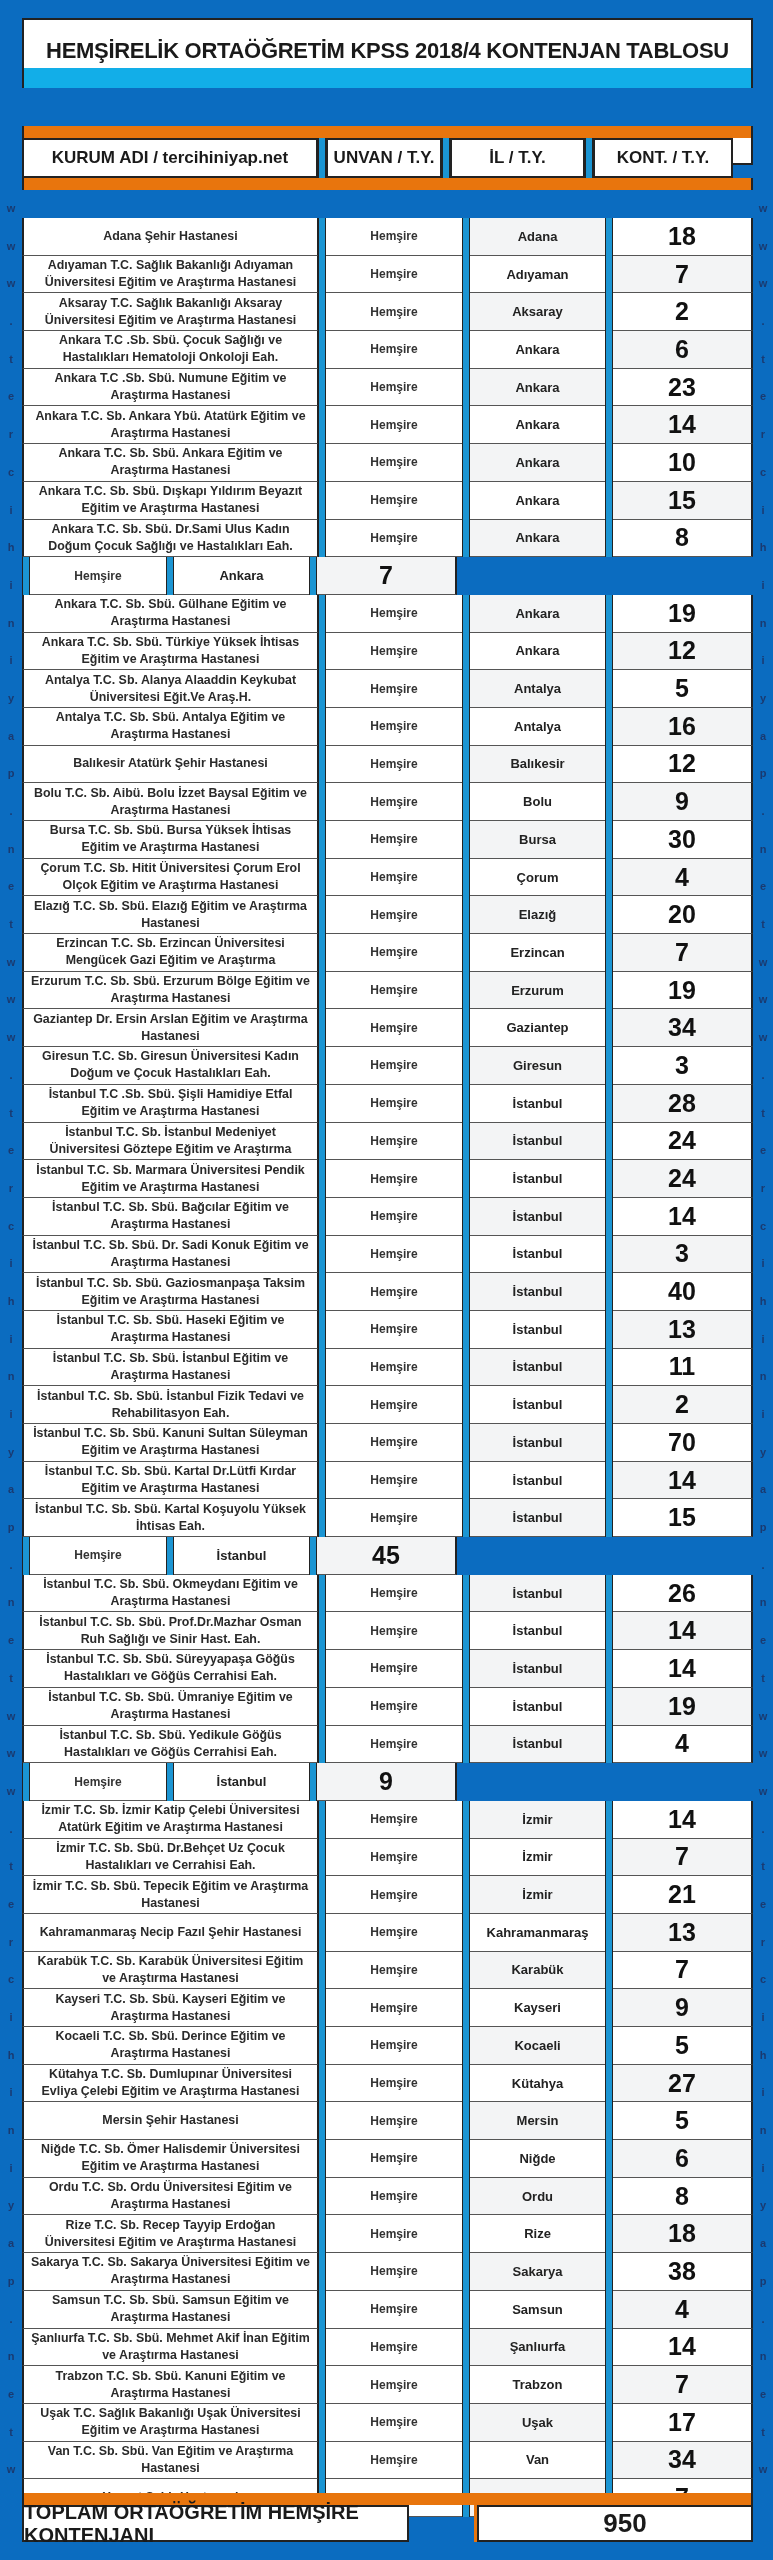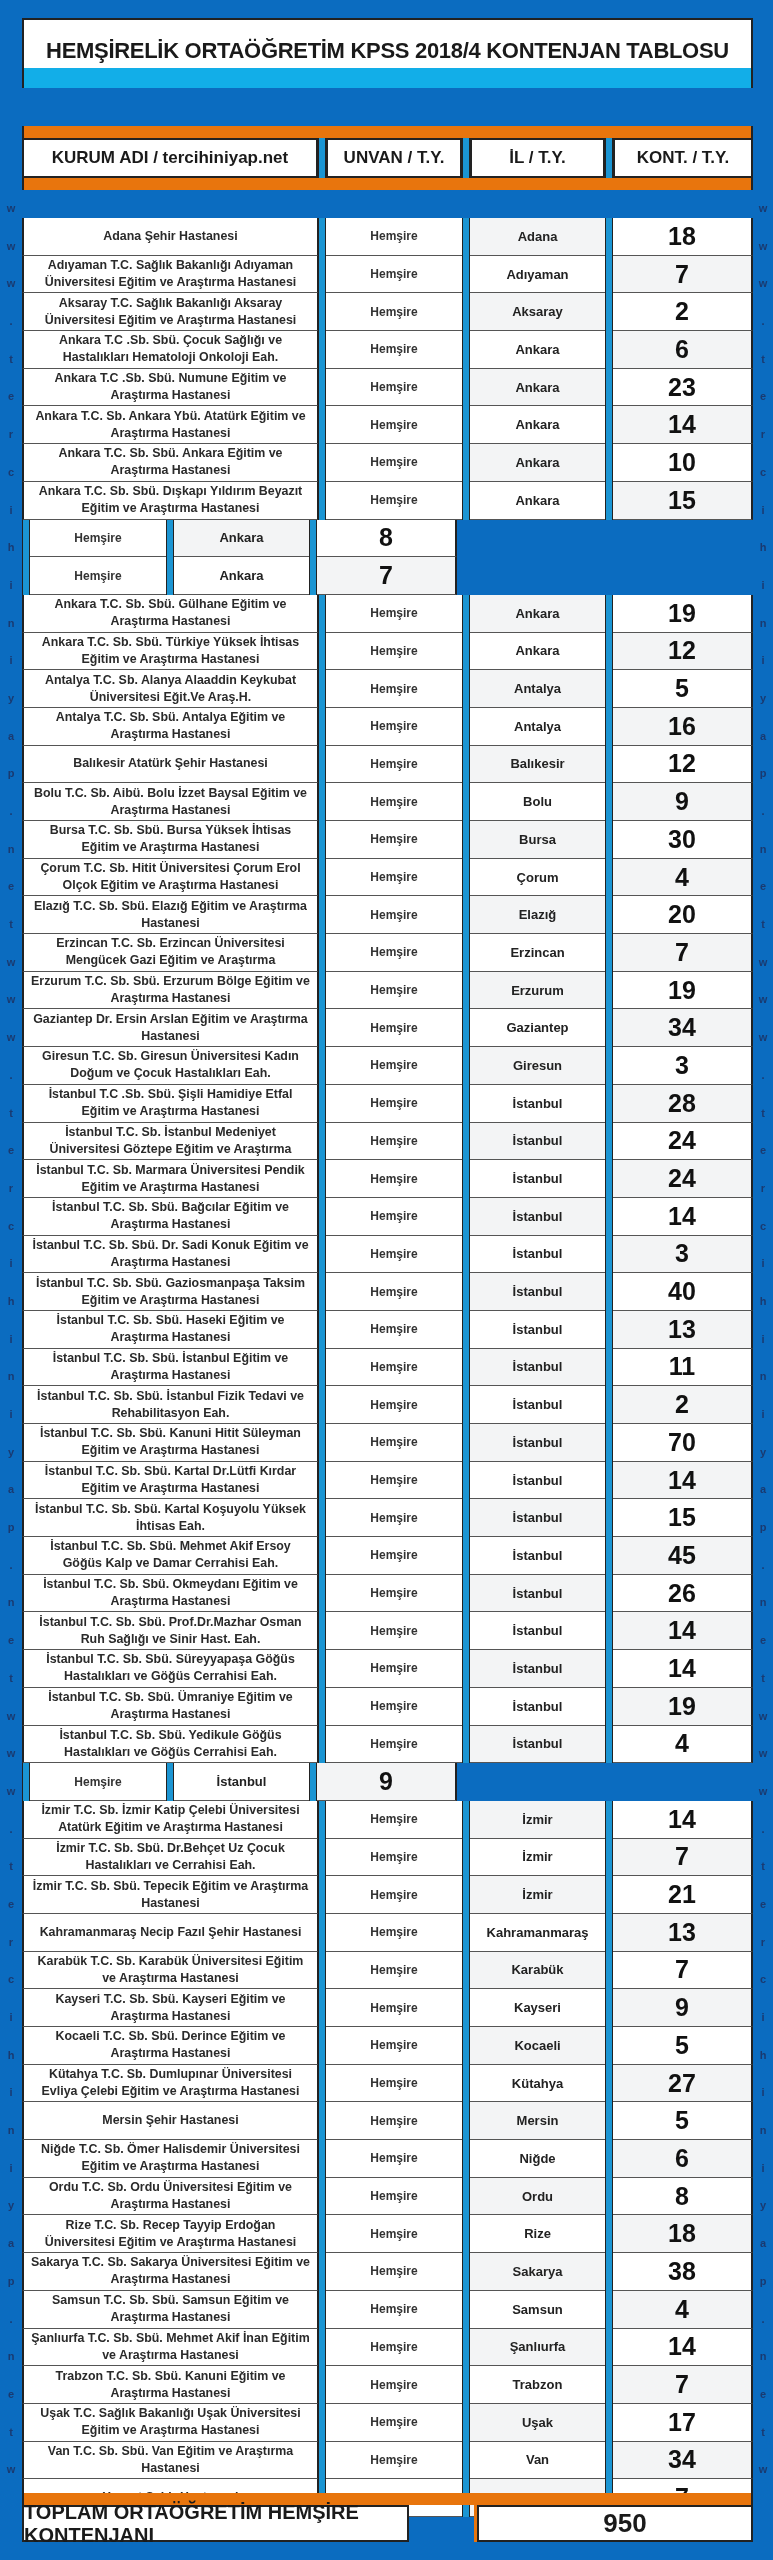--- a/index.html
+++ b/index.html
@@ -41,21 +41,21 @@
 <body>
 
 <div class="abs box" id="title">HEMŞİRELİK ORTAÖĞRETİM KPSS 2018/4 KONTENJAN TABLOSU</div>
 <div class="abs" id="cyan-band"></div>
 <div class="abs box" id="subtitle">2018/4 KPSS MERKEZİ ALIM TABAN PUANLARI/ www.tercihiniyap.net</div>
 <div class="abs orange" id="band1"></div>
 
 <div class="abs" id="header">
   <div class="hcell" style="width:296px">KURUM ADI / tercihiniyap.net</div>
   <div class="sep"></div>
-  <div class="hcell" style="width:136px">UNVAN / T.Y.</div>
+  <div class="hcell" style="width:116px">UNVAN / T.Y.</div>
   <div class="sep"></div>
   <div class="hcell" style="width:135px">İL / T.Y.</div>
   <div class="sep"></div>
   <div class="hcell" style="width:140px">KONT. / T.Y.</div>
 </div>
 <div class="abs orange" id="band2"></div>
 
 <div class="abs side" id="side-left">
     <span>w</span>
     <span>w</span>
@@ -250,20 +250,21 @@
     <div class="row">
       <div class="c c-name">Ankara T.C. Sb. Sbü. Dışkapı Yıldırım Beyazıt Eğitim ve Araştırma Hastanesi</div>
       <div class="rsep"></div>
       <div class="c c-unvan">Hemşire</div>
       <div class="rsep"></div>
       <div class="c c-il">Ankara</div>
       <div class="rsep"></div>
       <div class="c c-kont">15</div>
     </div>
     <div class="row">
+      <div class="c c-name">Ankara T.C. Sb. Sbü. Dr.Sami Ulus Kadın Doğum Çocuk Sağlığı ve Hastalıkları Eah.</div>
       <div class="rsep"></div>
       <div class="c c-unvan">Hemşire</div>
       <div class="rsep"></div>
       <div class="c c-il">Ankara</div>
       <div class="rsep"></div>
       <div class="c c-kont">8</div>
     </div>
     <div class="row">
       <div class="rsep"></div>
       <div class="c c-unvan">Hemşire</div>
@@ -464,21 +465,21 @@
     <div class="row">
       <div class="c c-name">İstanbul T.C. Sb. Sbü. İstanbul Fizik Tedavi ve Rehabilitasyon Eah.</div>
       <div class="rsep"></div>
       <div class="c c-unvan">Hemşire</div>
       <div class="rsep"></div>
       <div class="c c-il">İstanbul</div>
       <div class="rsep"></div>
       <div class="c c-kont">2</div>
     </div>
     <div class="row">
-      <div class="c c-name">İstanbul T.C. Sb. Sbü. Kanuni Hitit Süleyman Eğitim ve Araştırma Hastanesi</div>
+      <div class="c c-name">İstanbul T.C. Sb. Sbü. Kanuni Sultan Süleyman Eğitim ve Araştırma Hastanesi</div>
       <div class="rsep"></div>
       <div class="c c-unvan">Hemşire</div>
       <div class="rsep"></div>
       <div class="c c-il">İstanbul</div>
       <div class="rsep"></div>
       <div class="c c-kont">70</div>
     </div>
     <div class="row">
       <div class="c c-name">İstanbul T.C. Sb. Sbü. Kartal Dr.Lütfi Kırdar Eğitim ve Araştırma Hastanesi</div>
       <div class="rsep"></div>
@@ -491,21 +492,20 @@
     <div class="row">
       <div class="c c-name">İstanbul T.C. Sb. Sbü. Kartal Koşuyolu Yüksek İhtisas Eah.</div>
       <div class="rsep"></div>
       <div class="c c-unvan">Hemşire</div>
       <div class="rsep"></div>
       <div class="c c-il">İstanbul</div>
       <div class="rsep"></div>
       <div class="c c-kont">15</div>
     </div>
     <div class="row">
-      <div class="c c-name">İstanbul T.C. Sb. Sbü. Mehmet Akif Ersoy Göğüs Kalp ve Damar Cerrahisi Eah.</div>
       <div class="rsep"></div>
       <div class="c c-unvan">Hemşire</div>
       <div class="rsep"></div>
       <div class="c c-il">İstanbul</div>
       <div class="rsep"></div>
       <div class="c c-kont">45</div>
     </div>
     <div class="row">
       <div class="c c-name">İstanbul T.C. Sb. Sbü. Okmeydanı Eğitim ve Araştırma Hastanesi</div>
       <div class="rsep"></div>

